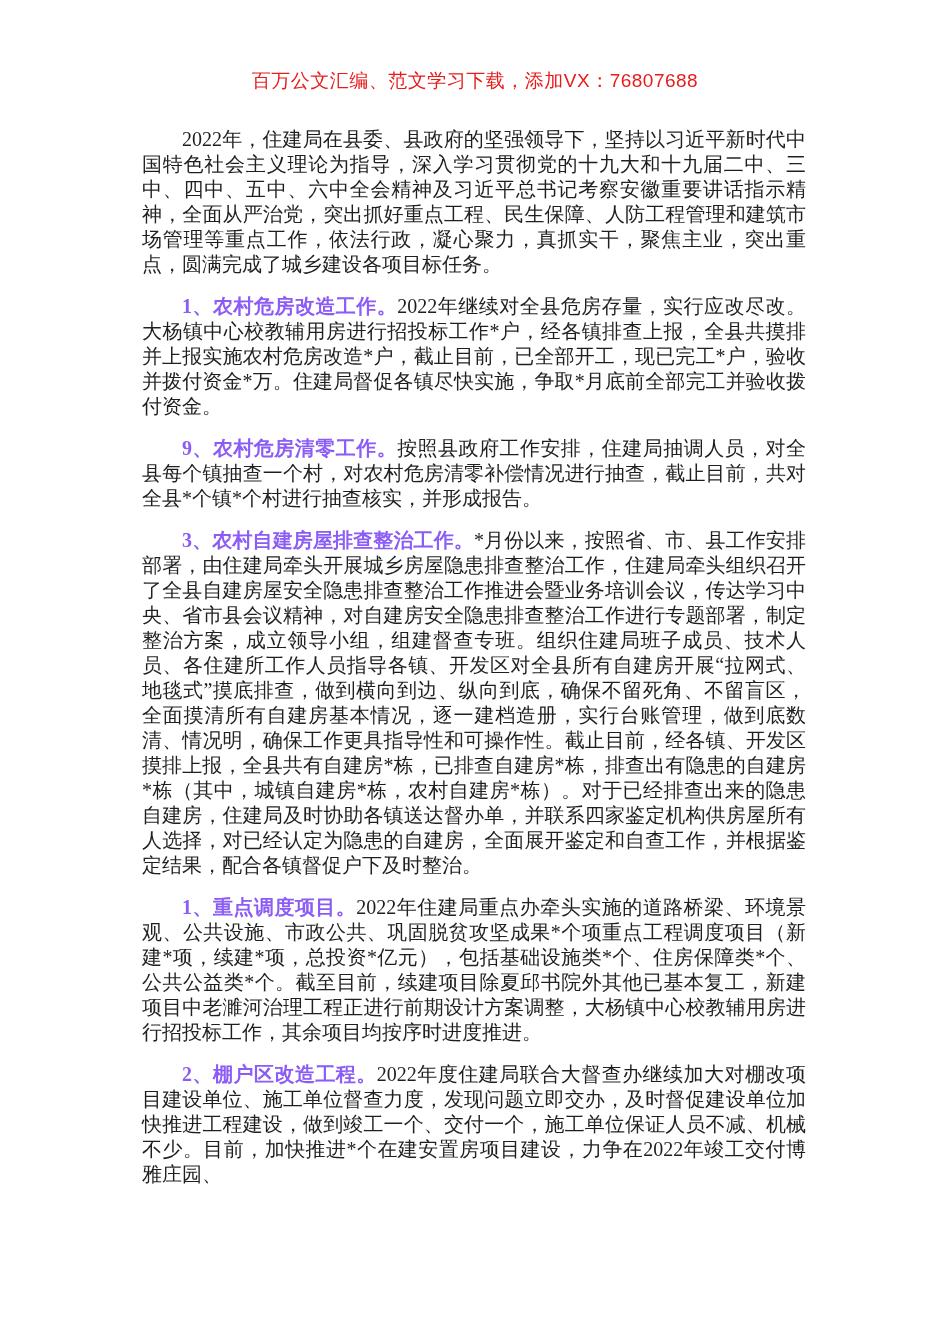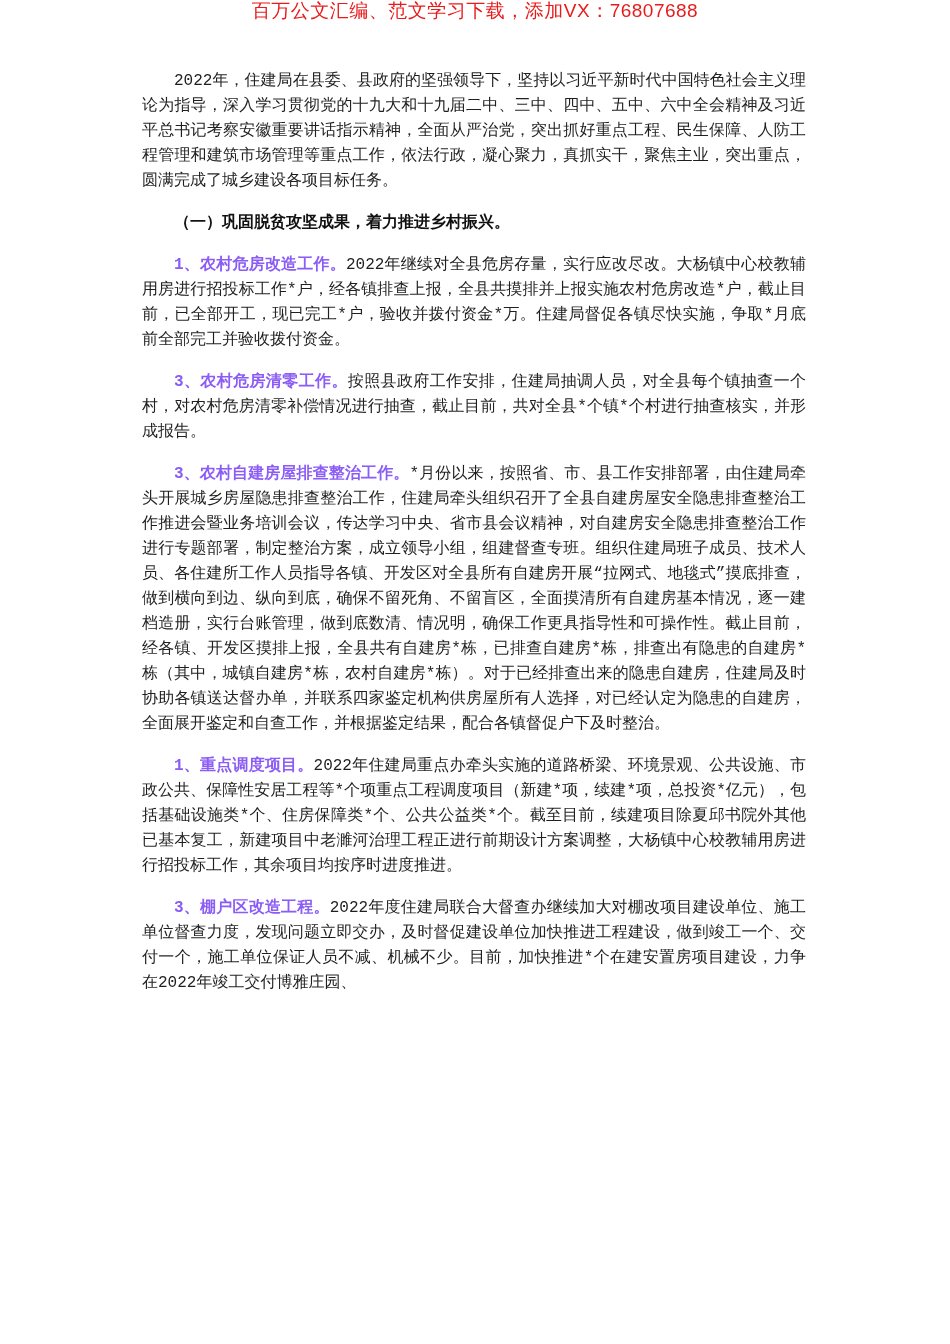--- a/index.html
+++ b/index.html
@@ -6,39 +6,39 @@
   .page {
     position: relative;
     width: 950px;
     height: 1344px;
     background: #ffffff;
     overflow: hidden;
     font-family: "Liberation Serif", "DejaVu Serif", serif;
     color: #1f1f1f;
   }
   .notice {
+    padding-top: 70px;
     text-align: center;
     font-family: "Liberation Sans", "DejaVu Sans", sans-serif;
     font-size: 19px;
     line-height: 21px;
     color: #e81b1b;
     letter-spacing: 0.5px;
   }
   .content {
     padding: 36px 144px 0 142px;
   }
   .content p, .content h3, .content h4 {
-    margin: 12px 0 17px 0;
-    font-size: 16px;
+    margin: 0 0 17px 0;
+    font-size: 20px;
     line-height: 25px;
     font-weight: normal;
     text-align: justify;
     text-indent: 2em;
     word-break: break-all;
-    font-family: Liberation Mono, monospace;
   }
   .content h3, .content h4 {
     font-weight: bold;
     color: #111111;
     text-align: left;
   }
   .lead {
     font-weight: bold;
     color: #8b5cf6;
   }
@@ -48,27 +48,26 @@
 
 <div class="page">
 
   <div class="notice" style="color: rgb(232, 27, 27);">百万公文汇编、范文学习下载，添加VX：76807688</div>
 
   <div class="content">
 
     <p>2022年，住建局在县委、县政府的坚强领导下，坚持以习近平新时代中国特色社会主义理论为指导，深入学习贯彻党的十九大和十九届二中、三中、四中、五中、六中全会精神及习近平总书记考察安徽重要讲话指示精神，全面从严治党，突出抓好重点工程、民生保障、人防工程管理和建筑市场管理等重点工作，依法行政，凝心聚力，真抓实干，聚焦主业，突出重点，圆满完成了城乡建设各项目标任务。</p>
 
 
-    <h4>（一）巩固脱贫攻坚成果，着力推进乡村振兴。</h4>
 
     <p><span class="lead">1、农村危房改造工作。</span><span>2022年继续对全县危房存量，实行应改尽改。大杨镇中心校教辅用房进行招投标工作*户，经各镇排查上报，全县共摸排并上报实施农村危房改造*户，截止目前，已全部开工，现已完工*户，验收并拨付资金*万。住建局督促各镇尽快实施，争取*月底前全部完工并验收拨付资金。</span></p>
 
-    <p><span class="lead">3、农村危房清零工作。</span><span>按照县政府工作安排，住建局抽调人员，对全县每个镇抽查一个村，对农村危房清零补偿情况进行抽查，截止目前，共对全县*个镇*个村进行抽查核实，并形成报告。</span></p>
+    <p><span class="lead">9、农村危房清零工作。</span><span>按照县政府工作安排，住建局抽调人员，对全县每个镇抽查一个村，对农村危房清零补偿情况进行抽查，截止目前，共对全县*个镇*个村进行抽查核实，并形成报告。</span></p>
 
     <p><span class="lead">3、农村自建房屋排查整治工作。</span><span>*月份以来，按照省、市、县工作安排部署，由住建局牵头开展城乡房屋隐患排查整治工作，住建局牵头组织召开了全县自建房屋安全隐患排查整治工作推进会暨业务培训会议，传达学习中央、省市县会议精神，对自建房安全隐患排查整治工作进行专题部署，制定整治方案，成立领导小组，组建督查专班。组织住建局班子成员、技术人员、各住建所工作人员指导各镇、开发区对全县所有自建房开展“拉网式、地毯式”摸底排查，做到横向到边、纵向到底，确保不留死角、不留盲区，全面摸清所有自建房基本情况，逐一建档造册，实行台账管理，做到底数清、情况明，确保工作更具指导性和可操作性。截止目前，经各镇、开发区摸排上报，全县共有自建房*栋，已排查自建房*栋，排查出有隐患的自建房*栋（其中，城镇自建房*栋，农村自建房*栋）。对于已经排查出来的隐患自建房，住建局及时协助各镇送达督办单，并联系四家鉴定机构供房屋所有人选择，对已经认定为隐患的自建房，全面展开鉴定和自查工作，并根据鉴定结果，配合各镇督促户下及时整治。</span></p>
 
 
-    <p><span class="lead">1、重点调度项目。</span><span>2022年住建局重点办牵头实施的道路桥梁、环境景观、公共设施、市政公共、保障性安居工程等*个项重点工程调度项目（新建*项，续建*项，总投资*亿元），包括基础设施类*个、住房保障类*个、公共公益类*个。截至目前，续建项目除夏邱书院外其他已基本复工，新建项目中老濉河治理工程正进行前期设计方案调整，大杨镇中心校教辅用房进行招投标工作，其余项目均按序时进度推进。</span></p>
+    <p><span class="lead">1、重点调度项目。</span><span>2022年住建局重点办牵头实施的道路桥梁、环境景观、公共设施、市政公共、巩固脱贫攻坚成果*个项重点工程调度项目（新建*项，续建*项，总投资*亿元），包括基础设施类*个、住房保障类*个、公共公益类*个。截至目前，续建项目除夏邱书院外其他已基本复工，新建项目中老濉河治理工程正进行前期设计方案调整，大杨镇中心校教辅用房进行招投标工作，其余项目均按序时进度推进。</span></p>
 
-    <p><span class="lead">3、棚户区改造工程。</span><span>2022年度住建局联合大督查办继续加大对棚改项目建设单位、施工单位督查力度，发现问题立即交办，及时督促建设单位加快推进工程建设，做到竣工一个、交付一个，施工单位保证人员不减、机械不少。目前，加快推进*个在建安置房项目建设，力争在2022年竣工交付博雅庄园、</span></p>
+    <p><span class="lead">2、棚户区改造工程。</span><span>2022年度住建局联合大督查办继续加大对棚改项目建设单位、施工单位督查力度，发现问题立即交办，及时督促建设单位加快推进工程建设，做到竣工一个、交付一个，施工单位保证人员不减、机械不少。目前，加快推进*个在建安置房项目建设，力争在2022年竣工交付博雅庄园、</span></p>
 
   </div>
 </div>
 
 </body></html>

